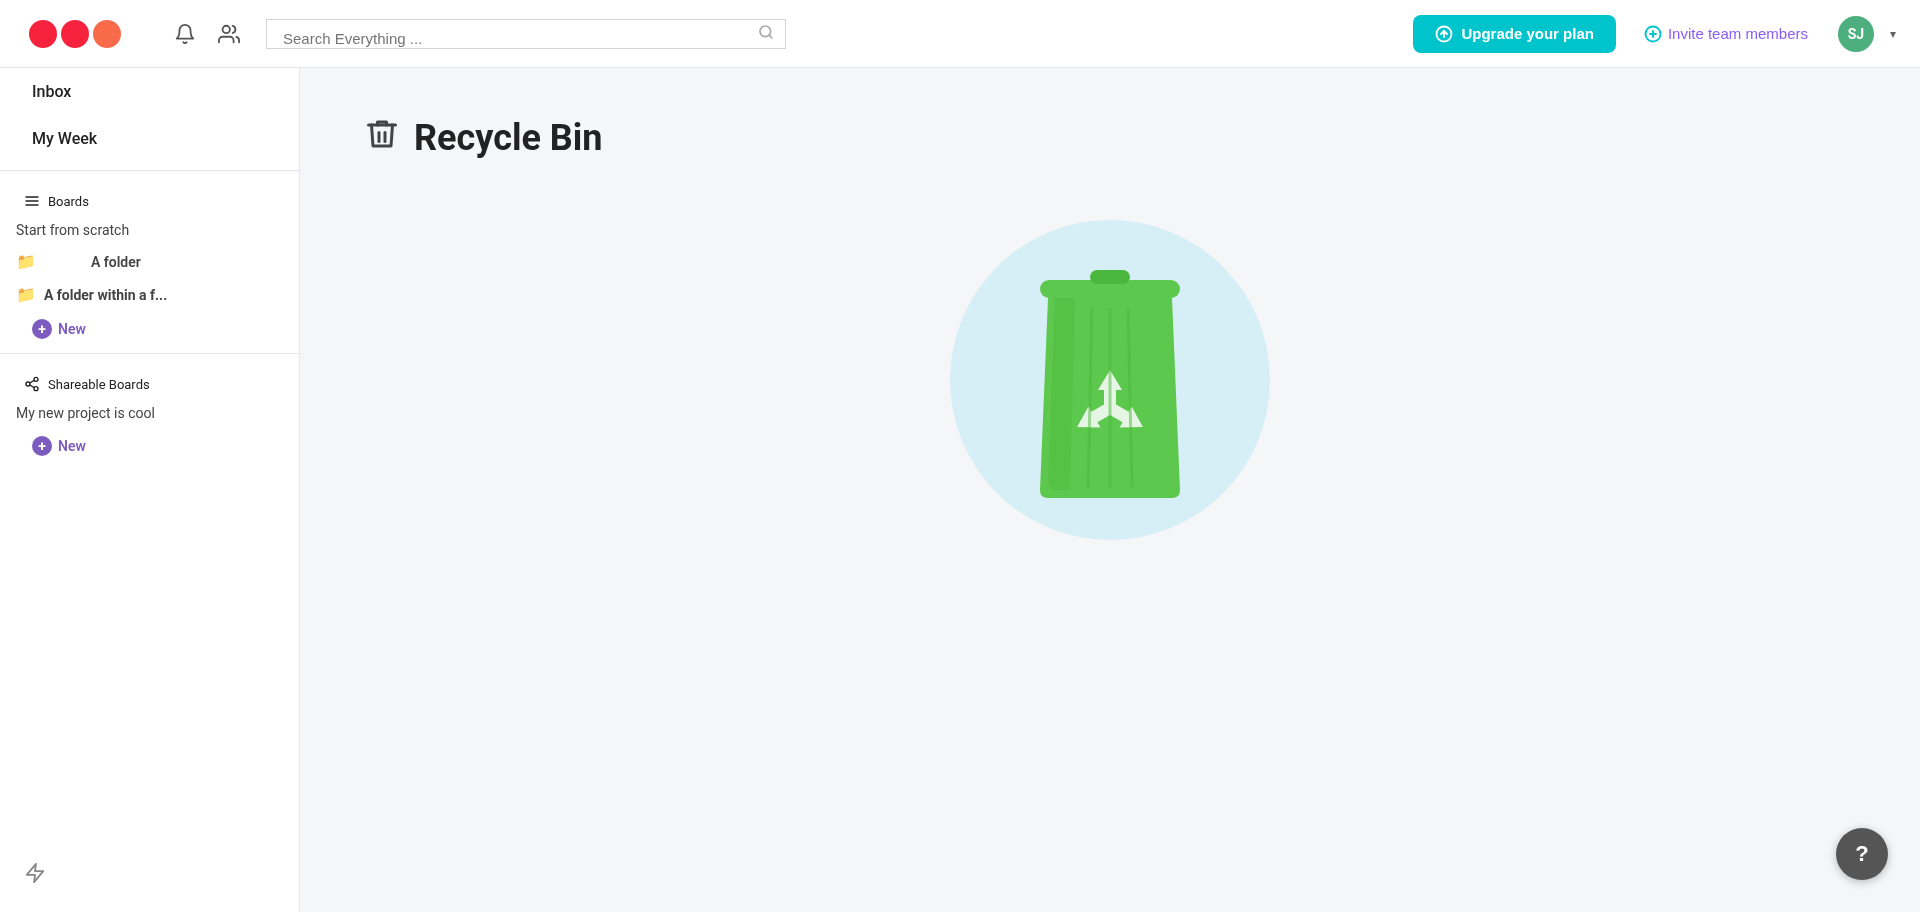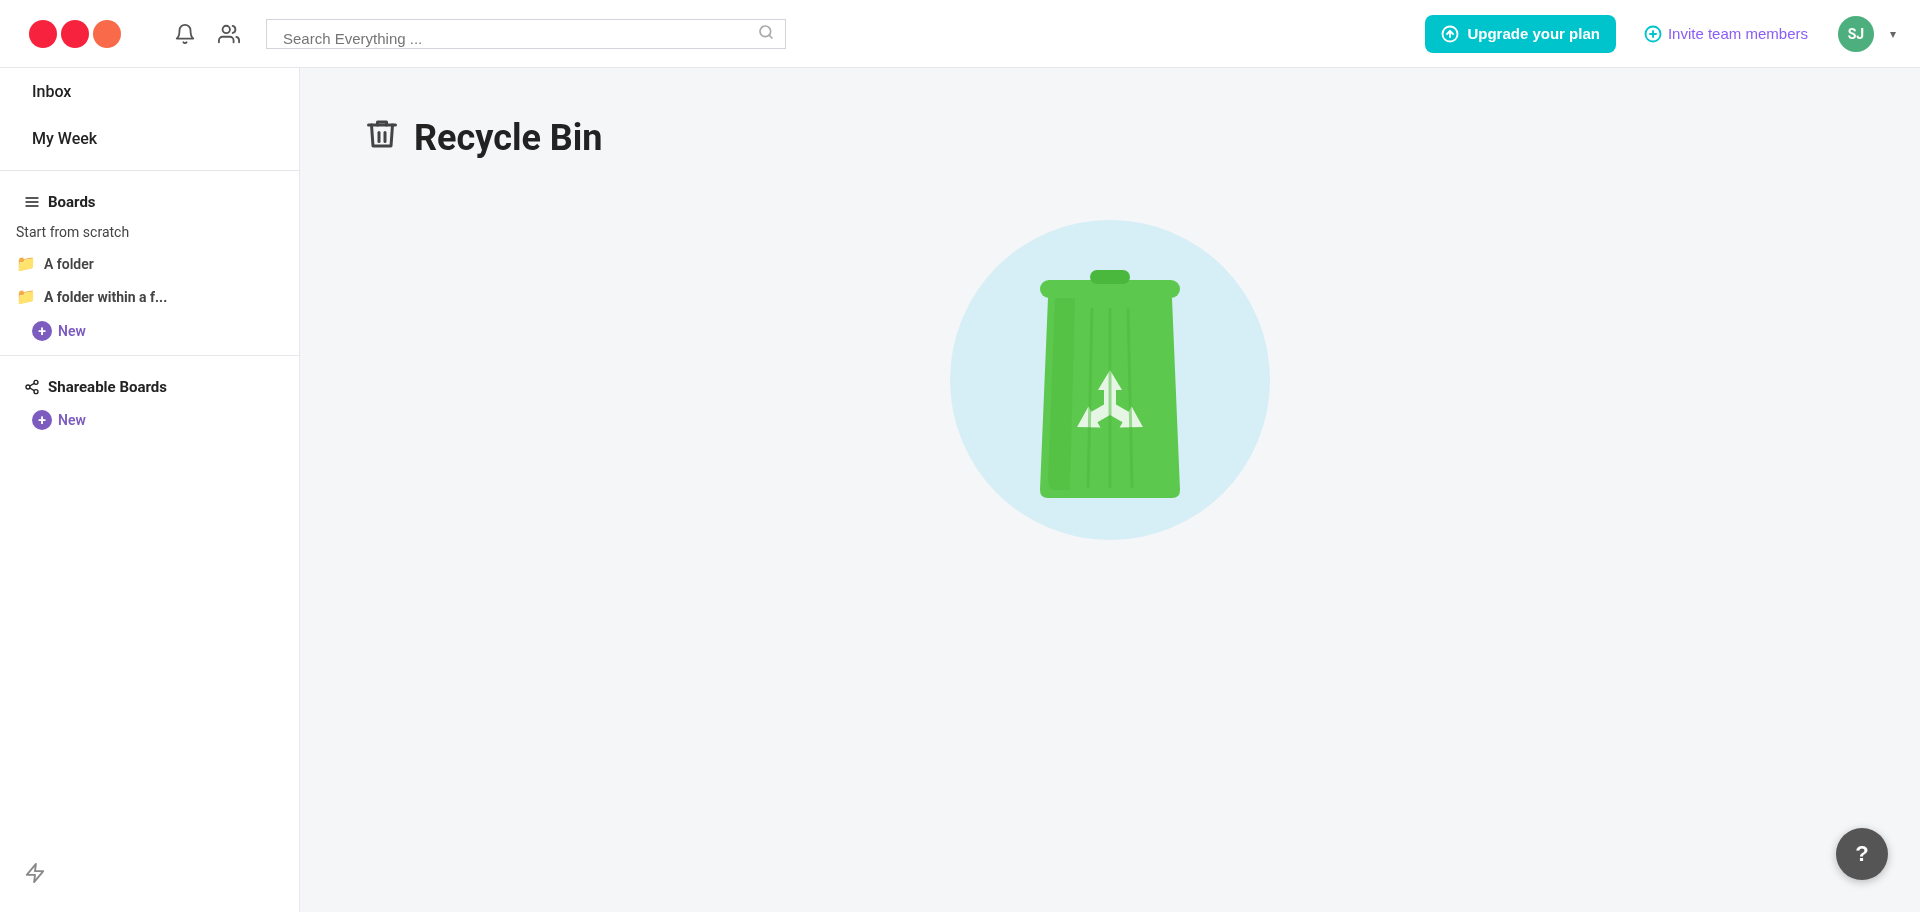--- a/index.html
+++ b/index.html
@@ -27,21 +27,21 @@
     .search-input {
       width: 100%; padding: 10px 16px 1px 16px; border: 1.5px solid #d1d5db;
       border-radius: 0; font-size: 15px; color: #be185d; background: #fff; outline: none;
     }
     .search-icon-wrap {
       position: absolute; right: 12px; top: 50%; transform: translateY(-50%); color: #aaa; font-size: 16px;
     }
     .nav-spacer { flex: 1; }
     .upgrade-btn {
       background: #00c4cc; color: #fff; border: none; border-radius: 8px;
-      padding: 10px 16px; font-size: 15px; font-weight: 600; cursor: pointer;
+      padding: 10px 22px; font-size: 15px; font-weight: 600; cursor: pointer;
       display: flex; align-items: center; gap: 8px;
     }
     .invite-btn {
       background: none; border: none; color: #8b5cf6; font-size: 15px; font-weight: 500;
       cursor: pointer; display: flex; align-items: center; gap: 6px; padding: 8px 12px;
       border-radius: 8px;
     }
     .avatar {
       width: 40px; height: 40px; border-radius: 50%; background: #4caf7d;
       color: #fff; font-weight: 700; font-size: 14px; display: flex; align-items: center;
@@ -57,21 +57,21 @@
     .sidebar {
       width: 300px; background: #fff; border-right: 1px solid #e5e7eb;
       display: flex; flex-direction: column; overflow-y: auto; flex-shrink: 0;
       padding-bottom: 16px;
     }
     .sidebar-nav-item {
       padding: 12px 24px; font-size: 16px; font-weight: 500; color: #222;
       cursor: pointer; border-radius: 6px; margin: 2px 8px;
     }
     .sidebar-section {
-      padding: 14px 24px 6px; font-size: 15px; font-weight: 700; color: #222;
+      padding: 14px 24px 6px; font-size: 13px; font-weight: 400; color: #222;
       display: flex; align-items: center; gap: 8px; cursor: pointer;
     }
     .sidebar-sub-item {
       padding: 7px 24px 7px 16px; font-size: 14px; color: #444;
       cursor: pointer; display: flex; align-items: center; gap: 8px;
     }
     .sidebar-folder-icon { font-size: 16px; color: #aaa; }
     .sidebar-new-btn {
       display: flex; align-items: center; gap: 6px; color: #7c5cbf; font-size: 14px;
       font-weight: 600; cursor: pointer; padding: 6px 24px 6px 32px; margin-top: 2px;
@@ -198,21 +198,21 @@
       </svg>
       <span>Boards</span>
     </div>
 
     <div class="sidebar-sub-item">
       <span>Start from scratch</span>
     </div>
 
     <div class="sidebar-sub-item">
       <span class="sidebar-folder-icon">📁</span>
-      <span style="font-weight:600;">A folder</span>
+      <span style="font-weight:600;margin-left:47px;">A folder</span>
     </div>
 
     <div class="sidebar-sub-item">
       <span class="sidebar-folder-icon">📁</span>
       <span style="font-weight:700;">A folder within a f...</span>
     </div>
 
     <div class="sidebar-new-btn">
       <div class="plus-circle">+</div>
       <span>New</span>
@@ -224,20 +224,23 @@
       <svg width="16" height="16" viewBox="0 0 24 24" fill="none" stroke="currentColor" stroke-width="2" stroke-linecap="round" stroke-linejoin="round">
         <circle cx="18" cy="5" r="3"></circle>
           <circle cx="6" cy="12" r="3"></circle>
           <circle cx="18" cy="19" r="3"></circle>
         <line x1="8.59" y1="13.51" x2="15.42" y2="17.49"></line>
           <line x1="15.41" y1="6.51" x2="8.59" y2="10.49"></line>
       </svg>
       <span>Shareable Boards</span>
     </div>
 
+    <div class="sidebar-sub-item">
+      <span>My new project is cool</span>
+    </div>
 
     <div class="sidebar-new-btn">
       <div class="plus-circle">+</div>
       <span>New</span>
     </div>
 
     <div style="flex:1;"></div>
 
     <div class="sidebar-bottom">
       <svg width="22" height="22" viewBox="0 0 24 24" fill="none" stroke="currentColor" stroke-width="2" stroke-linecap="round" stroke-linejoin="round">

